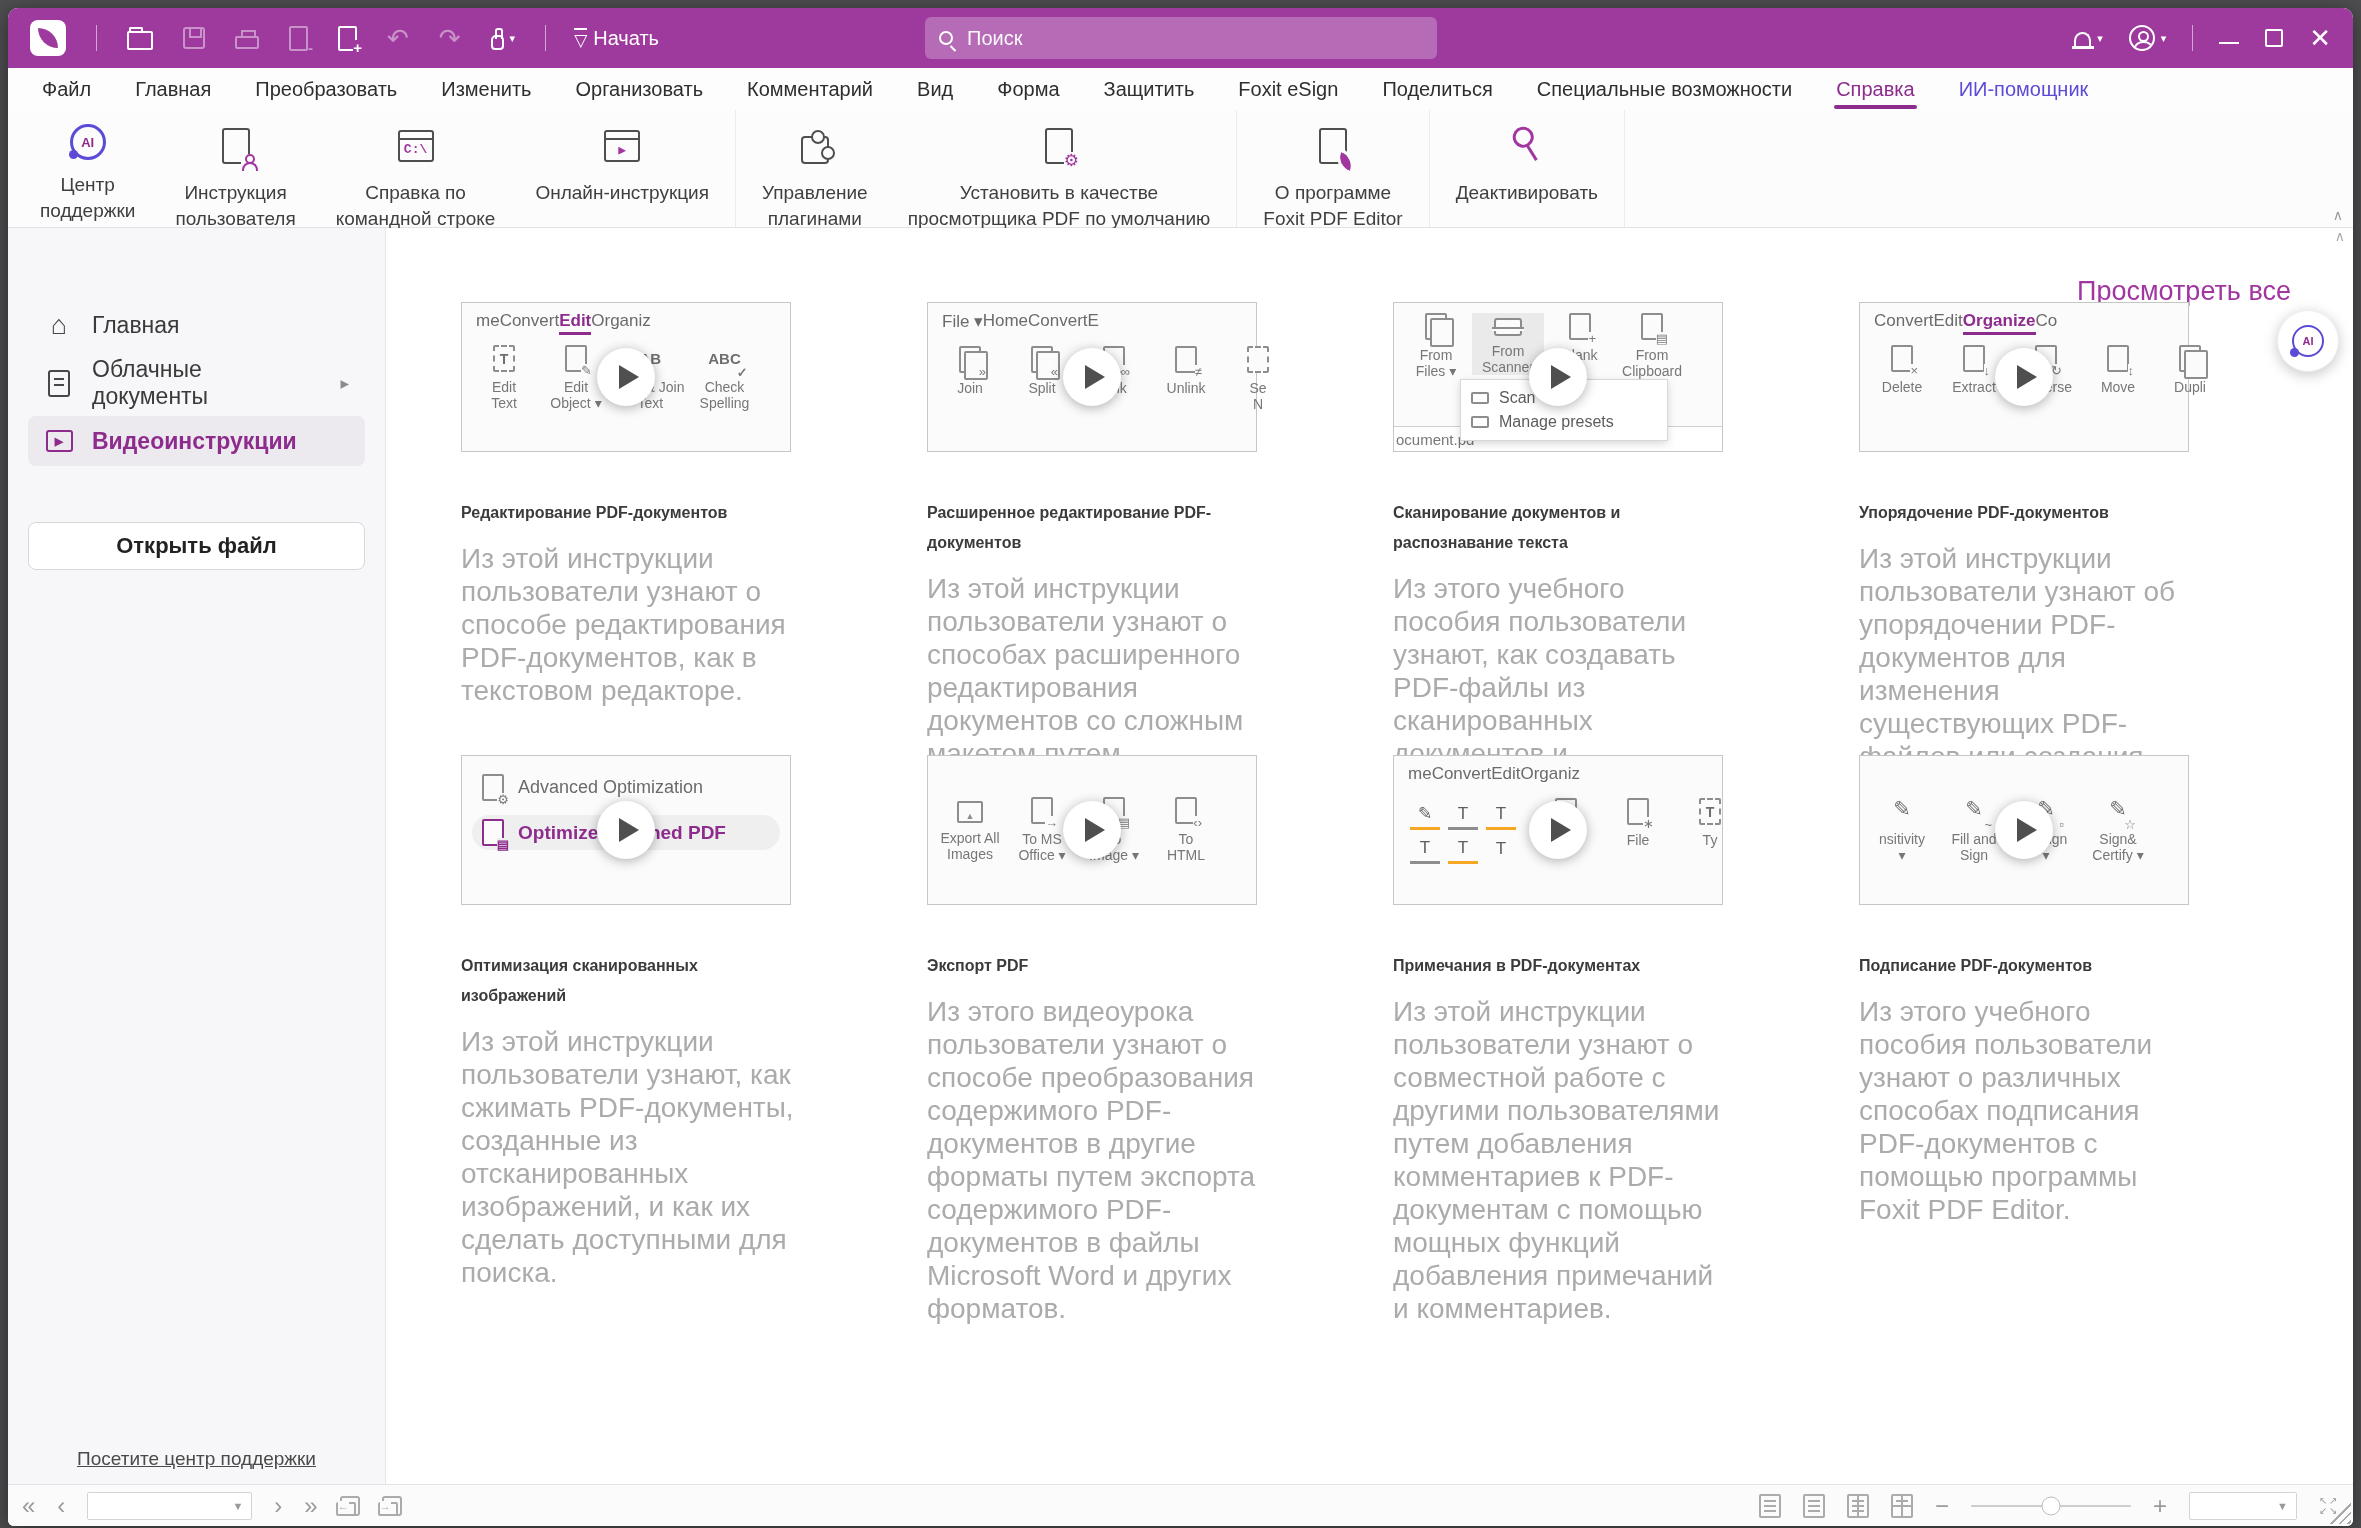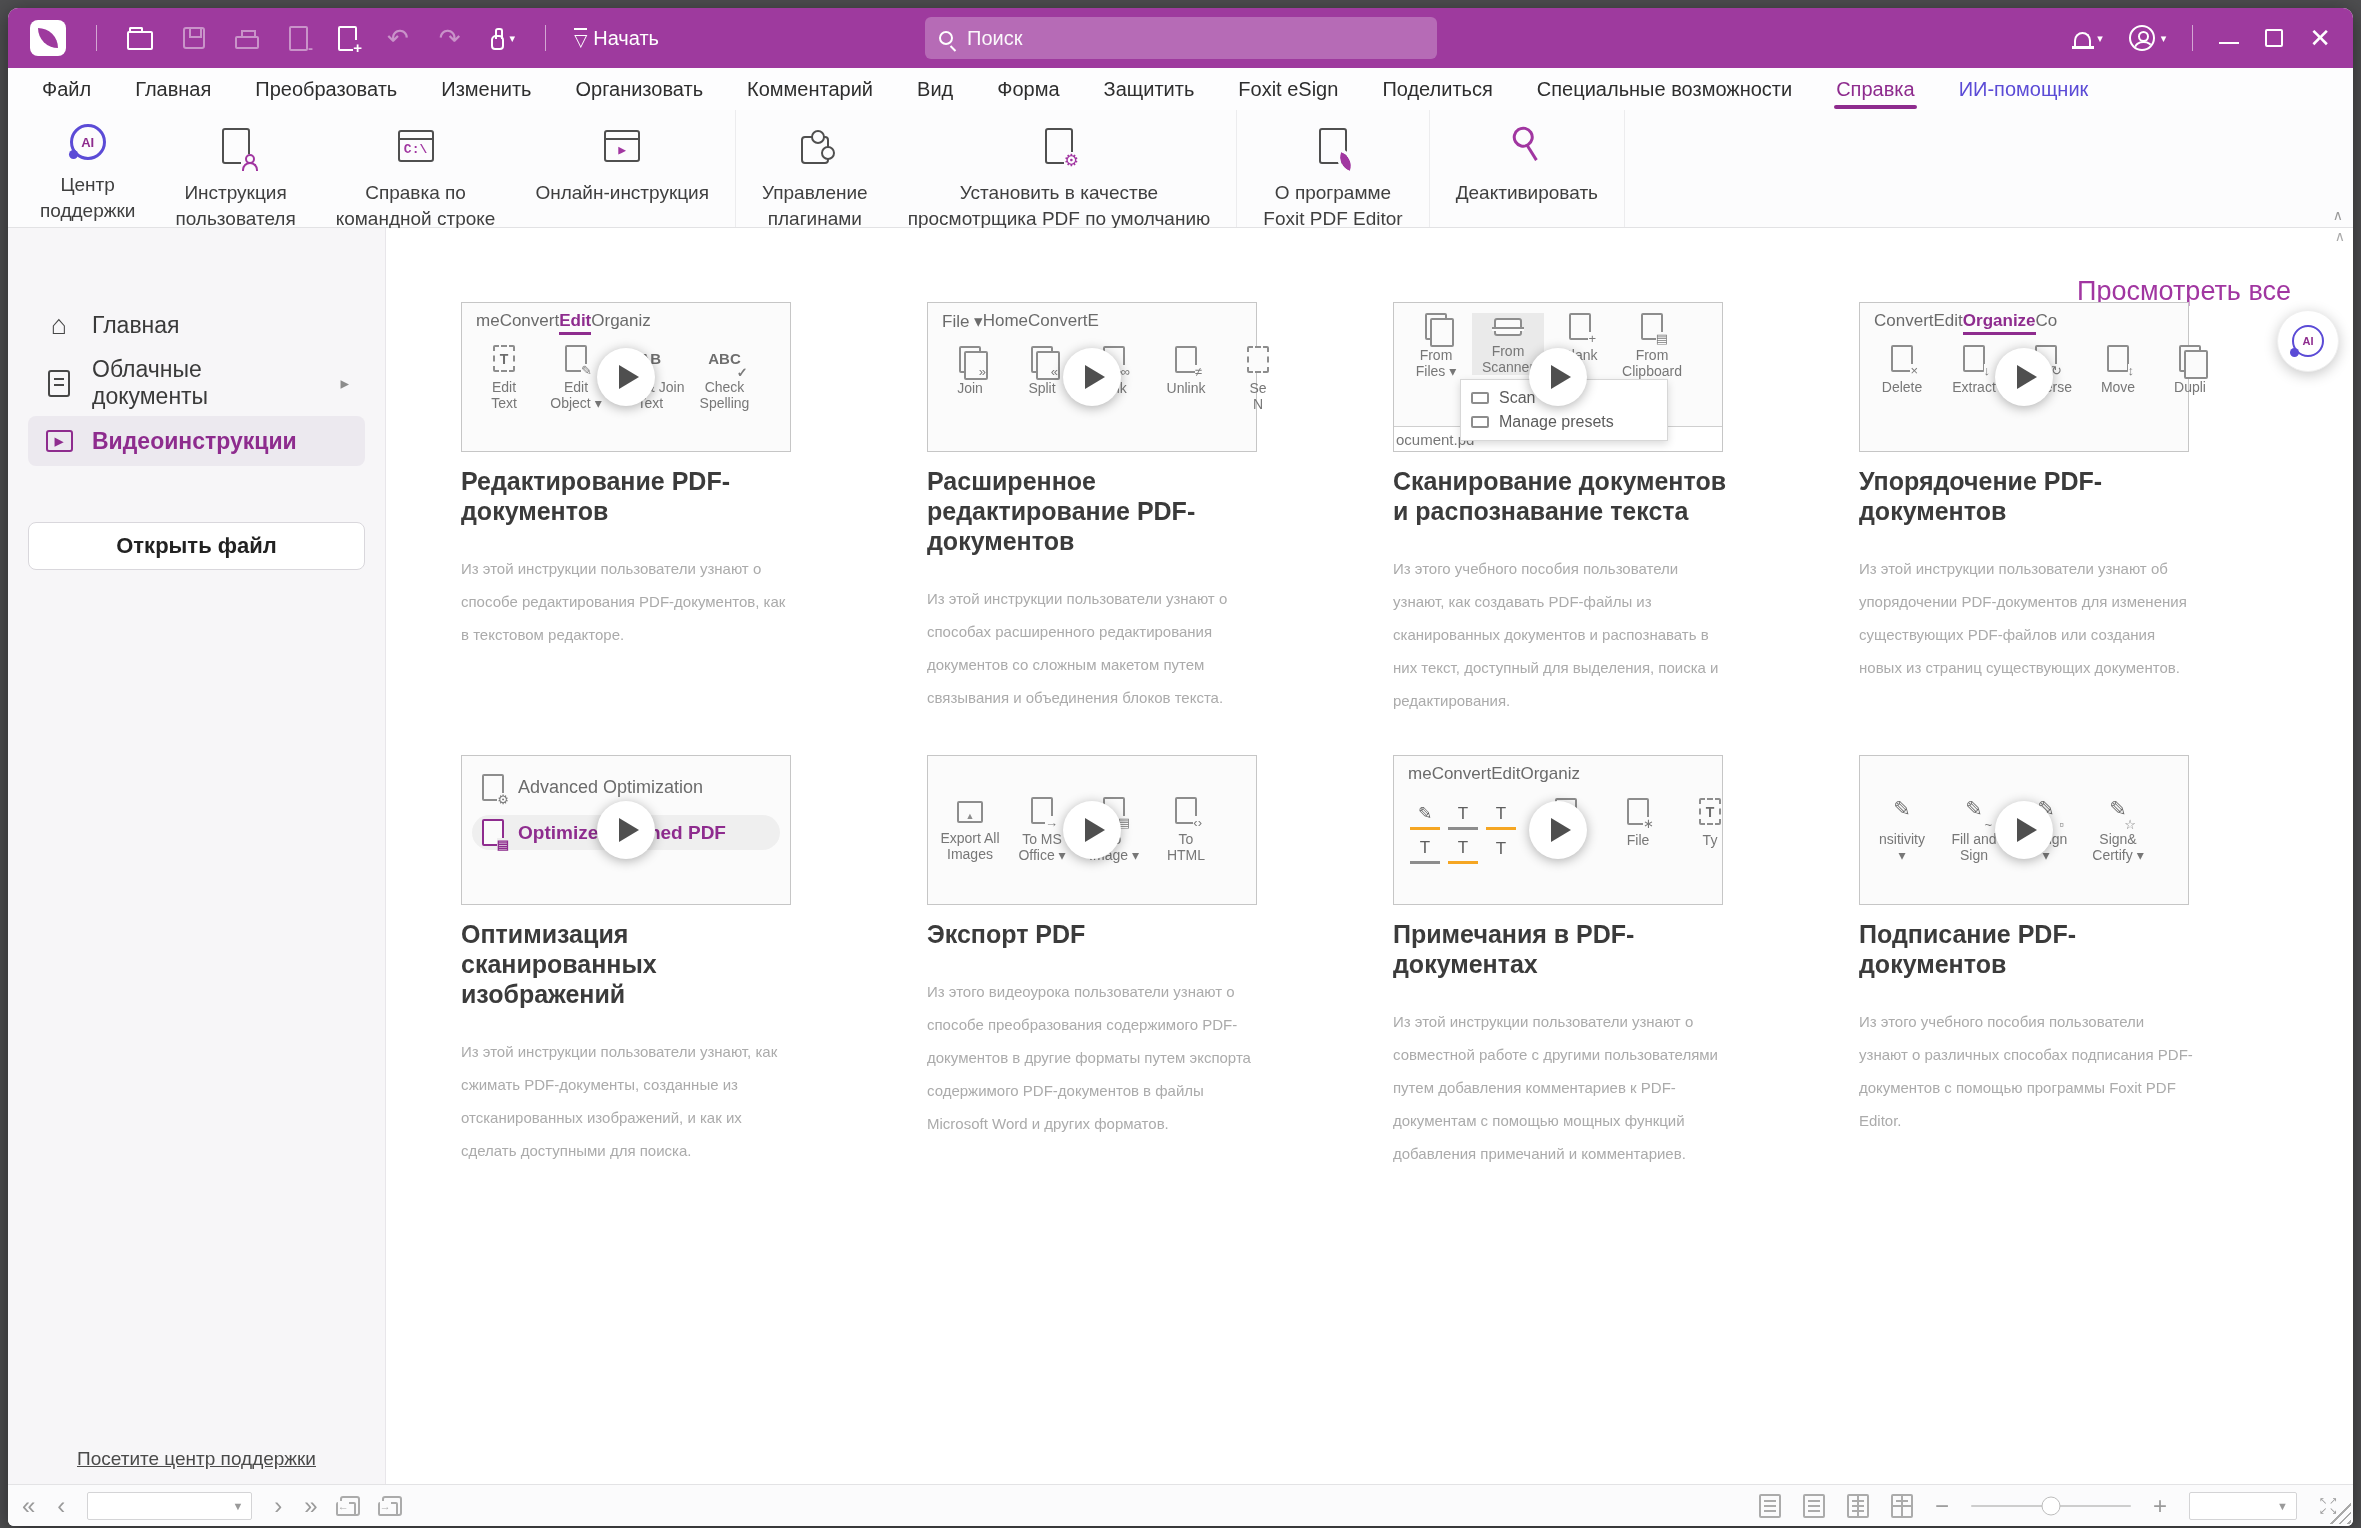--- a/index.html
+++ b/index.html
@@ -147,22 +147,22 @@
   .menu-row.hl{background:#EFEFEF;border-radius:22px;color:var(--c-accent);font-weight:bold;font-size:19px}
   .menu-row .t-ic{flex:none}
   .menu-row.hl .t-ic{border-color:var(--c-accent)}
   .menu-row.hl .t-ic .ov{color:var(--c-accent);background:#EFEFEF}
   .glyph-grid{display:grid;grid-template-columns:repeat(3,30px);grid-auto-rows:30px;gap:4px 8px;padding:2px 6px 0 10px}
   .gg{display:flex;align-items:center;justify-content:center;font-size:17px;color:#5E5E5E}
   .gg.orange{border-bottom:3px solid var(--c-orange)}
   .gg.gray{border-bottom:3px solid #8D8D8D}
   .thumb-vsep{width:1px;background:#D8D8D8;align-self:stretch;margin:2px 4px}
 
-  .card-title{margin-top:14px;font-size:25px;font-weight:bold;color:#3B3B3B;line-height:30px;max-width:345px}
-  .card-desc{margin-top:26px;font-size:15px;color:#ABABAB;line-height:33px;max-width:335px}
+  .card-title{margin-top:46px;font-size:16px;font-weight:bold;color:#3B3B3B;line-height:30px;max-width:345px}
+  .card-desc{margin-top:14px;font-size:28px;color:#ABABAB;line-height:33px;max-width:335px}
 
   
   .statusbar{position:absolute;left:0;right:0;bottom:0;height:42px;background:#FBFBFC;border-top:1px solid #E3E3E5;
              display:flex;align-items:center;padding:0 14px;color:#8F8F8F}
   .sb-left,.sb-right{display:flex;align-items:center;gap:22px}
   .sb-right{margin-left:auto}
   .sb-btn{font-size:24px;color:#9A9A9A;cursor:pointer;line-height:1}
   .sb-combo{width:165px;height:28px;border:1px solid #D4D4D6;background:#fff;border-radius:2px;display:flex;align-items:center;cursor:pointer}
   .sb-combo input{border:none;outline:none;flex:1;min-width:0;font-size:15px;padding:0 6px;background:transparent;font-family:inherit}
   .sb-combo .dn{color:#9A9A9A;font-size:11px;padding-right:8px}

